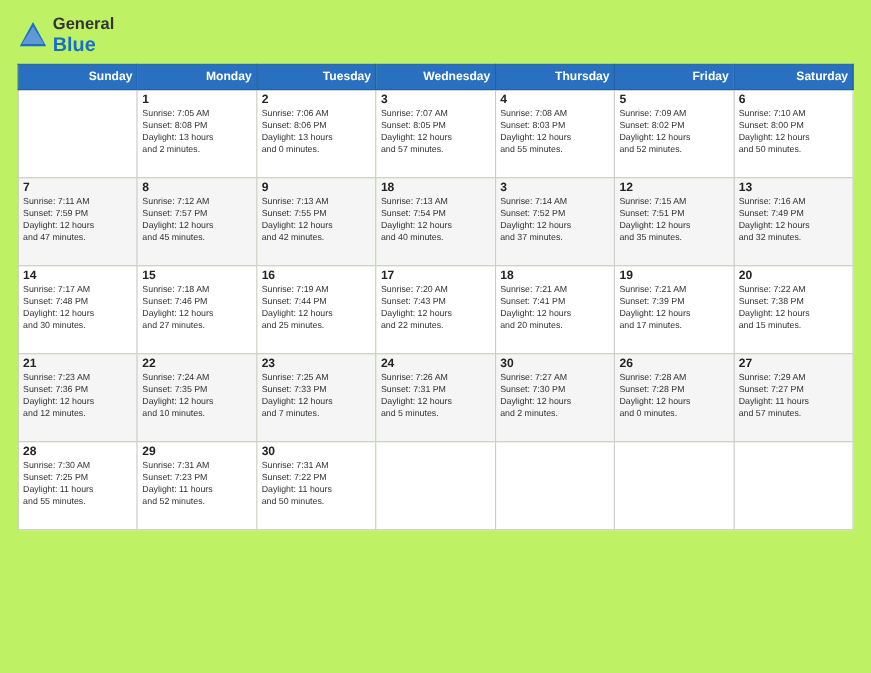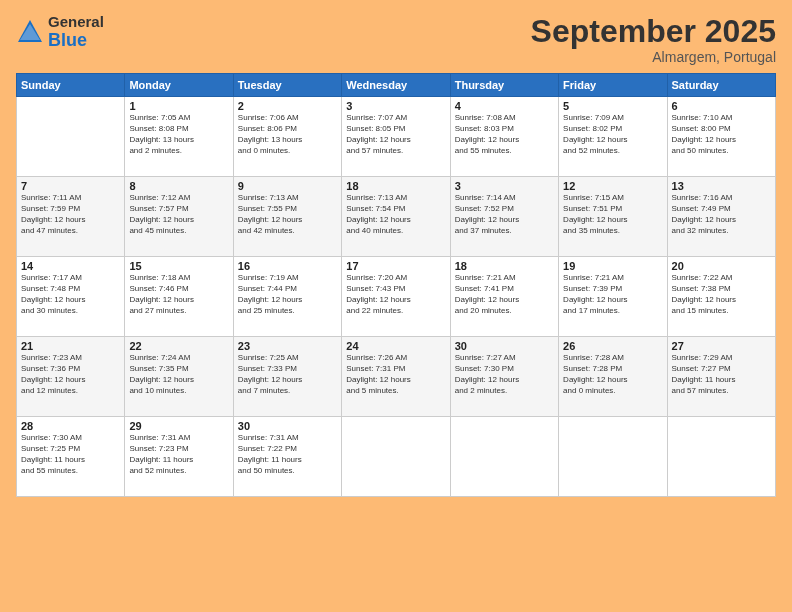--- a/index.html
+++ b/index.html
@@ -6,21 +6,21 @@
     body {
       font-family: Arial, sans-serif;
       background: #fff;
       width: 792px;
       height: 612px;
       overflow: hidden;
     }
     .page {
       width: 792px;
       height: 612px;
-      background: #fdba74;
+      background: #bef264;
       padding: 14px 16px 26px 16px;
     }
     .header {
       display: flex;
       justify-content: space-between;
       align-items: flex-start;
       margin-bottom: 8px;
     }
     .logo {
       display: flex;
@@ -63,21 +63,21 @@
       width: 100%;
       border-collapse: collapse;
       table-layout: fixed;
     }
     thead tr th {
       background: #2970c0;
       color: #fff;
       font-size: 11px;
       font-weight: bold;
       padding: 5px 4px;
-      text-align: left;
+      text-align: right;
       border: 1px solid #2060a8;
     }
     tbody tr td {
       border: 1px solid #ccc;
       vertical-align: top;
       padding: 3px 4px;
       font-size: 8.5px;
       color: #333;
       height: 80px;
     }
@@ -111,24 +111,20 @@
     <div class="logo">
       <svg class="logo-icon" viewBox="0 0 28 28">
         <polygon points="14,2 26,24 2,24" fill="#1a6fc4"></polygon>
         <polygon points="14,6 24,22 4,22" fill="#fff" opacity="0.3"></polygon>
       </svg>
       <div class="logo-text">
         <span class="logo-general">General</span>
         <span class="logo-blue">Blue</span>
       </div>
     </div>
-    <div class="title-block">
-      <div class="month-title">September 2025</div>
-      <div class="subtitle">Almargem, Portugal</div>
-    </div>
   </div>
 
   <table>
     <thead>
       <tr id="weekday-header-row">
           <th>Sunday</th>
           <th>Monday</th>
           <th>Tuesday</th>
           <th>Wednesday</th>
           <th>Thursday</th>

